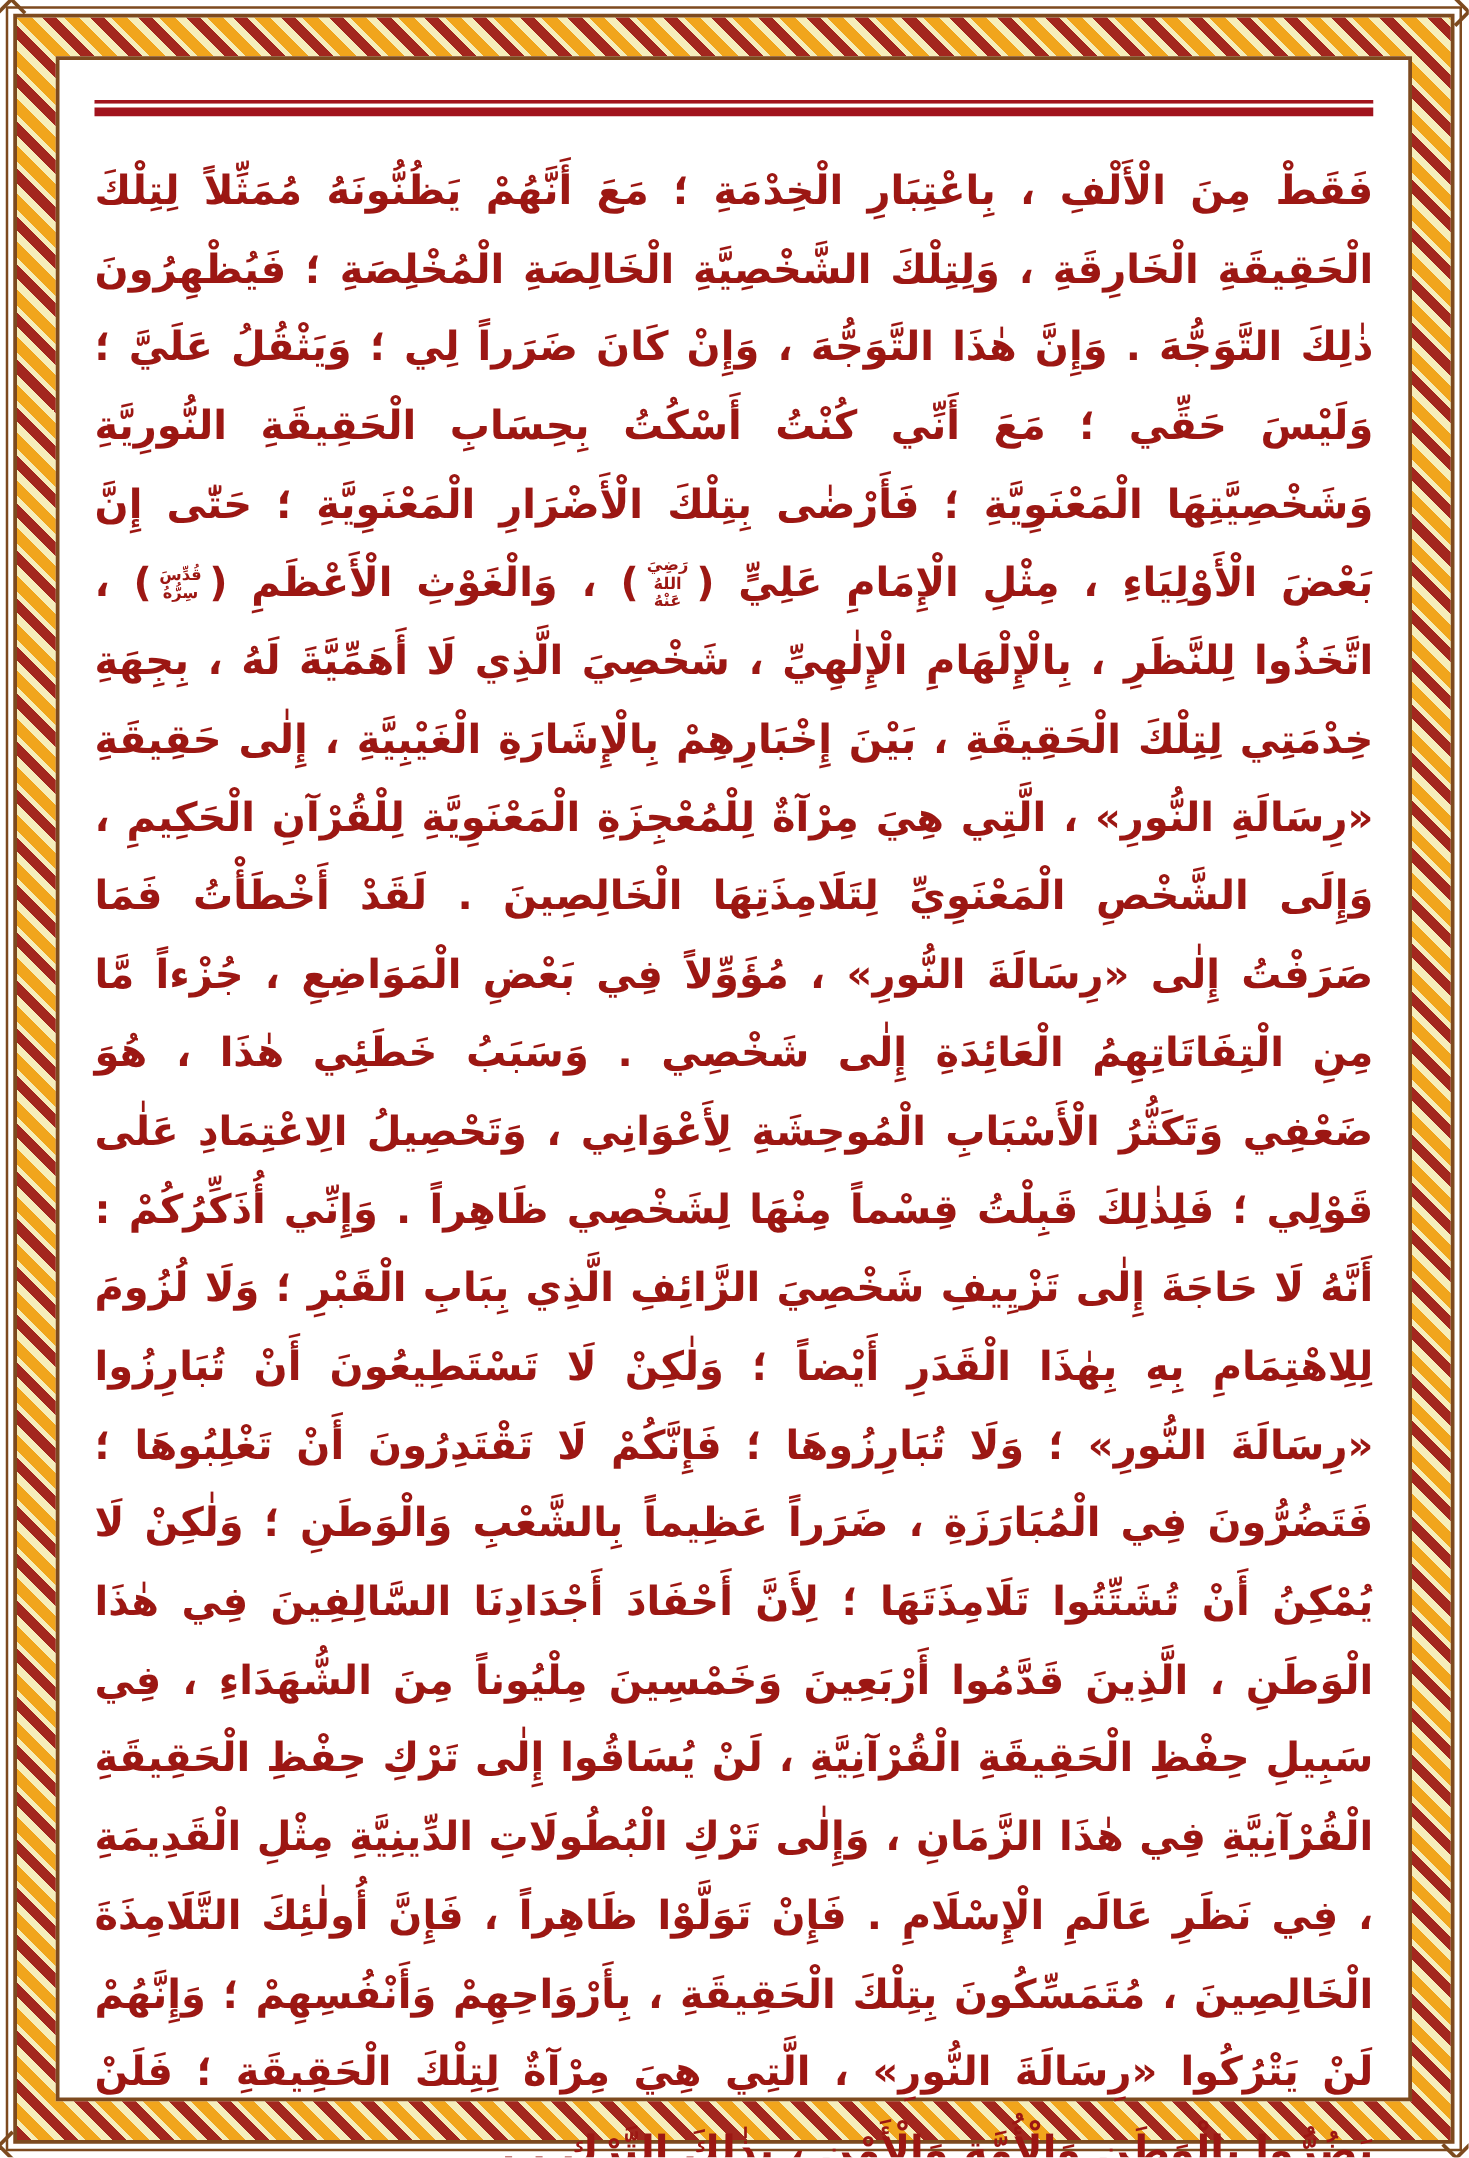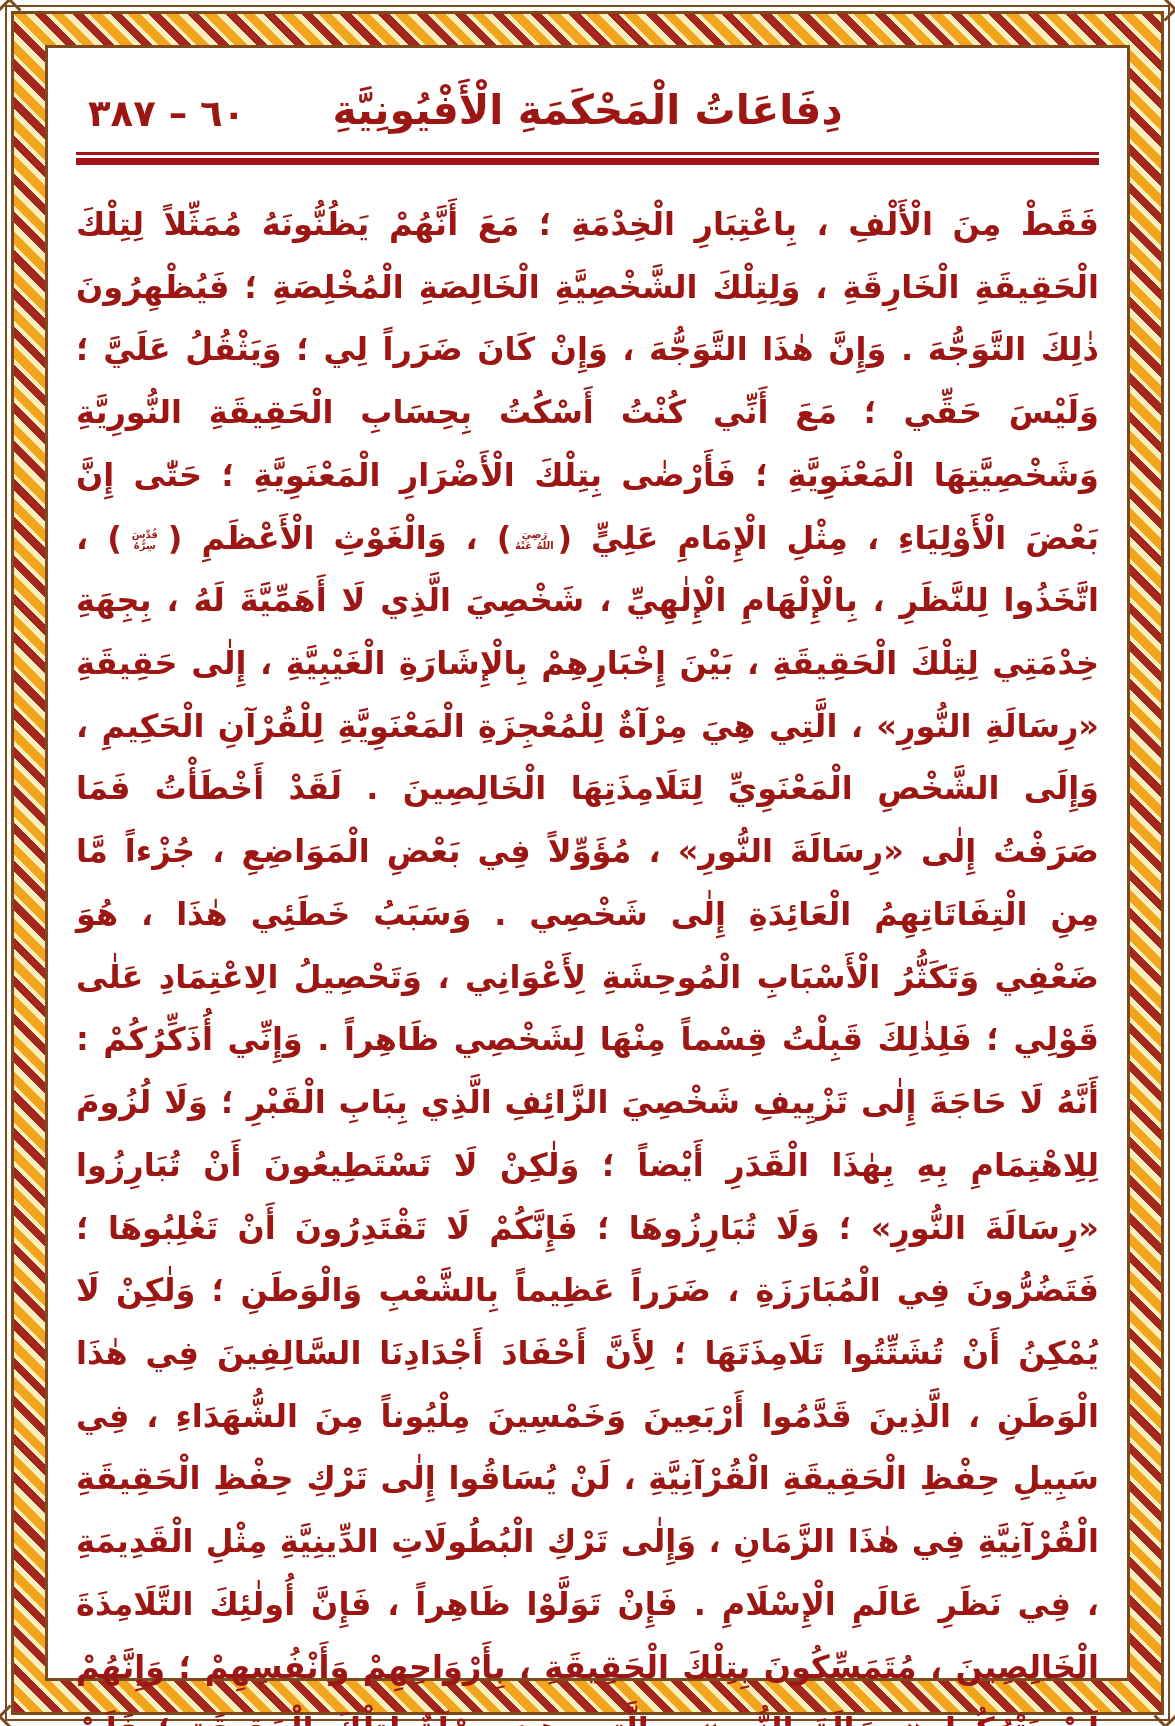--- a/index.html
+++ b/index.html
@@ -73,44 +73,40 @@
     margin:28px 2px 0 2px;
     font-size:32px; font-weight:bold;
     line-height:1.96;
     text-align:justify;
     color:var(--text-red);
     word-spacing:1px;
   }
   .seg-text{color:var(--text-red);}
   .seg-seal{
     display:inline-block;
-    font-size:10px; line-height:1.1;
+    font-size:13px; line-height:1.1;
     max-width:46px; vertical-align:middle;
     text-align:center; color:var(--text-red);
   }
 </style>
 </head>
 <body>
 
 <div class="page" style="--text-red: #9c1713; --text-blue: #233f9f; --rule-red: #a1131d; --border-brown: #7d4a1f; --band-cream: #f6eebb; --band-amber: #f1a51c; --band-red: #a3271e;">
 
   <div class="frame-outer"></div>
   <div class="frame-band"></div>
   <div class="corner tl"></div>
   <div class="corner tr"></div>
   <div class="corner bl"></div>
   <div class="corner br"></div>
   <div class="frame-inner"></div>
 
   <div class="content">
 
-    <header>
-      <div class="page-num">٦٠ – ٣٨٧</div>
-      <h1 class="title">دِفَاعَاتُ الْمَحْكَمَةِ الْأَفْيُونِيَّةِ</h1>
-    </header>
 
     <div class="rule">
       <div class="rule-thin"></div>
       <div class="rule-gap"></div>
       <div class="rule-thick"></div>
     </div>
 
     <p class="body-text" id="body-text"><span class="seg-text">فَقَطْ مِنَ الْأَلْفِ ، بِاعْتِبَارِ الْخِدْمَةِ ؛ مَعَ أَنَّهُمْ يَظُنُّونَهُ مُمَثِّلاً لِتِلْكَ الْحَقِيقَةِ الْخَارِقَةِ ، وَلِتِلْكَ الشَّخْصِيَّةِ الْخَالِصَةِ الْمُخْلِصَةِ ؛ فَيُظْهِرُونَ ذٰلِكَ التَّوَجُّهَ . وَإِنَّ هٰذَا التَّوَجُّهَ ، وَإِنْ كَانَ ضَرَراً لِي ؛ وَيَثْقُلُ عَلَيَّ ؛ وَلَيْسَ حَقِّي ؛ مَعَ أَنِّي كُنْتُ أَسْكُتُ بِحِسَابِ الْحَقِيقَةِ النُّورِيَّةِ وَشَخْصِيَّتِهَا الْمَعْنَوِيَّةِ ؛ فَأَرْضٰى بِتِلْكَ الْأَضْرَارِ الْمَعْنَوِيَّةِ ؛ حَتّٰى إِنَّ بَعْضَ الْأَوْلِيَاءِ ، مِثْلِ الْإِمَامِ عَلِيٍّ (</span><span class="seg-seal">رَضِيَ اللهُ عَنْهُ</span><span class="seg-text">) ، وَالْغَوْثِ الْأَعْظَمِ (</span><span class="seg-seal">قُدِّسَ سِرُّهُ</span><span class="seg-text">) ، اتَّخَذُوا لِلنَّظَرِ ، بِالْإِلْهَامِ الْإِلٰهِيِّ ، شَخْصِيَ الَّذِي لَا أَهَمِّيَّةَ لَهُ ، بِجِهَةِ خِدْمَتِي لِتِلْكَ الْحَقِيقَةِ ، بَيْنَ إِخْبَارِهِمْ بِالْإِشَارَةِ الْغَيْبِيَّةِ ، إِلٰى حَقِيقَةِ «رِسَالَةِ النُّورِ» ، الَّتِي هِيَ مِرْآةٌ لِلْمُعْجِزَةِ الْمَعْنَوِيَّةِ لِلْقُرْآنِ الْحَكِيمِ ، وَإِلَى الشَّخْصِ الْمَعْنَوِيِّ لِتَلَامِذَتِهَا الْخَالِصِينَ . لَقَدْ أَخْطَأْتُ فَمَا صَرَفْتُ إِلٰى «رِسَالَةَ النُّورِ» ، مُؤَوِّلاً فِي بَعْضِ الْمَوَاضِعِ ، جُزْءاً مَّا مِنِ الْتِفَاتَاتِهِمُ الْعَائِدَةِ إِلٰى شَخْصِي . وَسَبَبُ خَطَئِي هٰذَا ، هُوَ ضَعْفِي وَتَكَثُّرُ الْأَسْبَابِ الْمُوحِشَةِ لِأَعْوَانِي ، وَتَحْصِيلُ الِاعْتِمَادِ عَلٰى قَوْلِي ؛ فَلِذٰلِكَ قَبِلْتُ قِسْماً مِنْهَا لِشَخْصِي ظَاهِراً . وَإِنِّي أُذَكِّرُكُمْ : أَنَّهُ لَا حَاجَةَ إِلٰى تَزْيِيفِ شَخْصِيَ الزَّائِفِ الَّذِي بِبَابِ الْقَبْرِ ؛ وَلَا لُزُومَ لِلِاهْتِمَامِ بِهِ بِهٰذَا الْقَدَرِ أَيْضاً ؛ وَلٰكِنْ لَا تَسْتَطِيعُونَ أَنْ تُبَارِزُوا «رِسَالَةَ النُّورِ» ؛ وَلَا تُبَارِزُوهَا ؛ فَإِنَّكُمْ لَا تَقْتَدِرُونَ أَنْ تَغْلِبُوهَا ؛ فَتَضُرُّونَ فِي الْمُبَارَزَةِ ، ضَرَراً عَظِيماً بِالشَّعْبِ وَالْوَطَنِ ؛ وَلٰكِنْ لَا يُمْكِنُ أَنْ تُشَتِّتُوا تَلَامِذَتَهَا ؛ لِأَنَّ أَحْفَادَ أَجْدَادِنَا السَّالِفِينَ فِي هٰذَا الْوَطَنِ ، الَّذِينَ قَدَّمُوا أَرْبَعِينَ وَخَمْسِينَ مِلْيُوناً مِنَ الشُّهَدَاءِ ، فِي سَبِيلِ حِفْظِ الْحَقِيقَةِ الْقُرْآنِيَّةِ ، لَنْ يُسَاقُوا إِلٰى تَرْكِ حِفْظِ الْحَقِيقَةِ الْقُرْآنِيَّةِ فِي هٰذَا الزَّمَانِ ، وَإِلٰى تَرْكِ الْبُطُولَاتِ الدِّينِيَّةِ مِثْلِ الْقَدِيمَةِ ، فِي نَظَرِ عَالَمِ الْإِسْلَامِ . فَإِنْ تَوَلَّوْا ظَاهِراً ، فَإِنَّ أُولٰئِكَ التَّلَامِذَةَ الْخَالِصِينَ ، مُتَمَسِّكُونَ بِتِلْكَ الْحَقِيقَةِ ، بِأَرْوَاحِهِمْ وَأَنْفُسِهِمْ ؛ وَإِنَّهُمْ لَنْ يَتْرُكُوا «رِسَالَةَ النُّورِ» ، الَّتِي هِيَ مِرْآةٌ لِتِلْكَ الْحَقِيقَةِ ؛ فَلَنْ يَضُرُّوا بِالْوَطَنِ وَالْأُمَّةِ وَالْأَمْنِ ، بِذٰلِكَ التَّرْكِ . .</span></p>
 
   </div>

